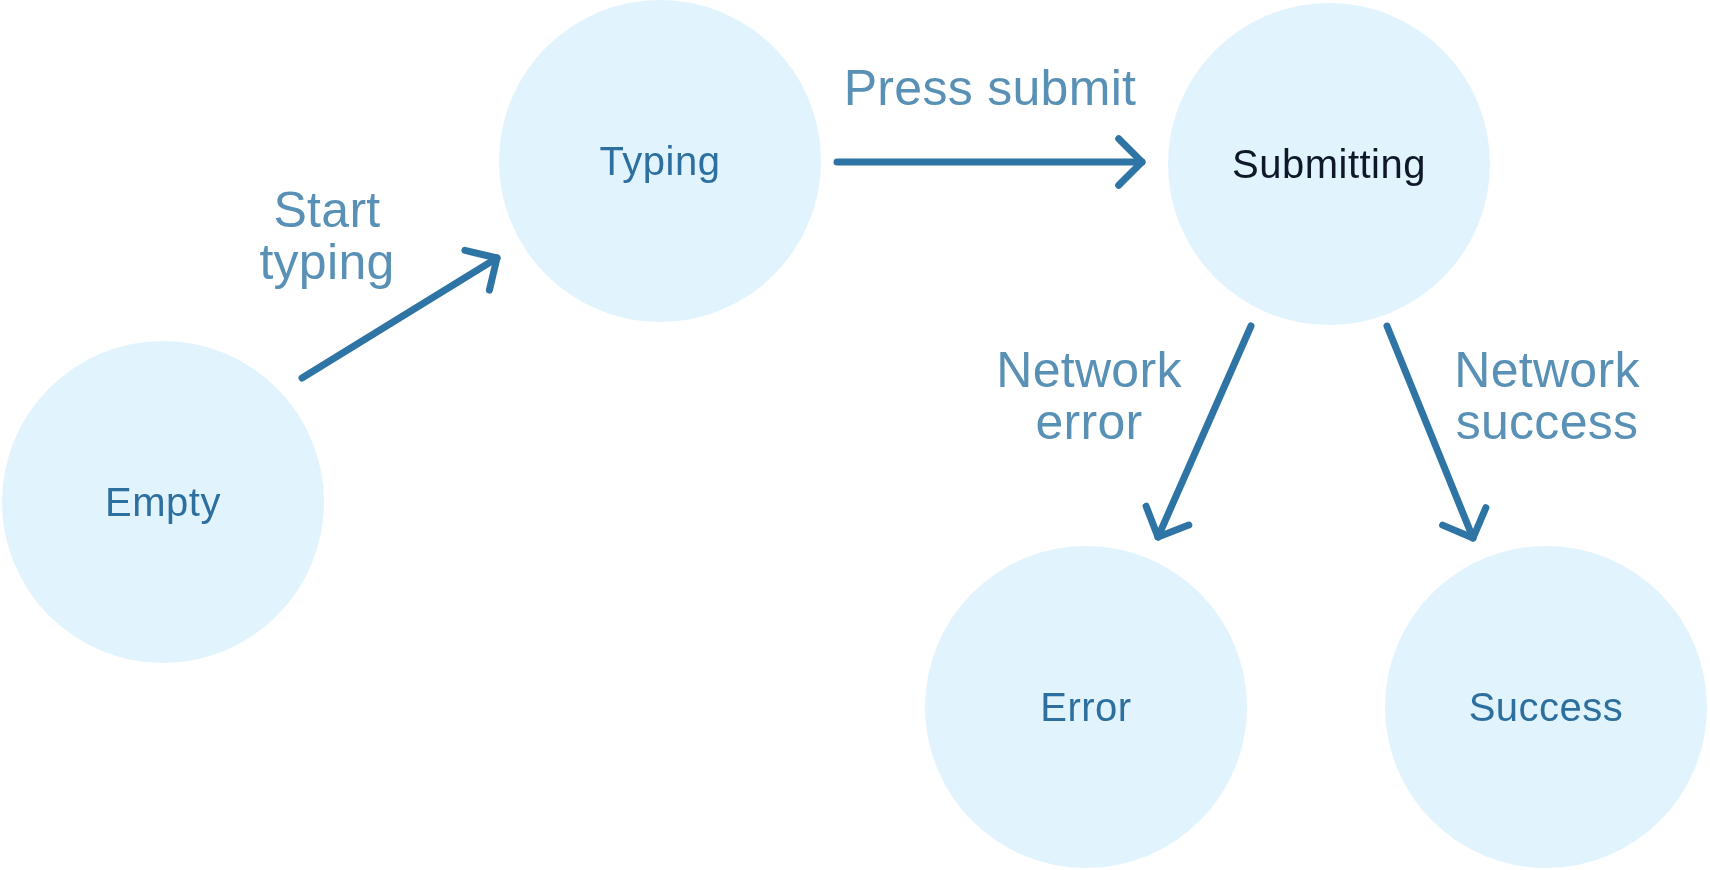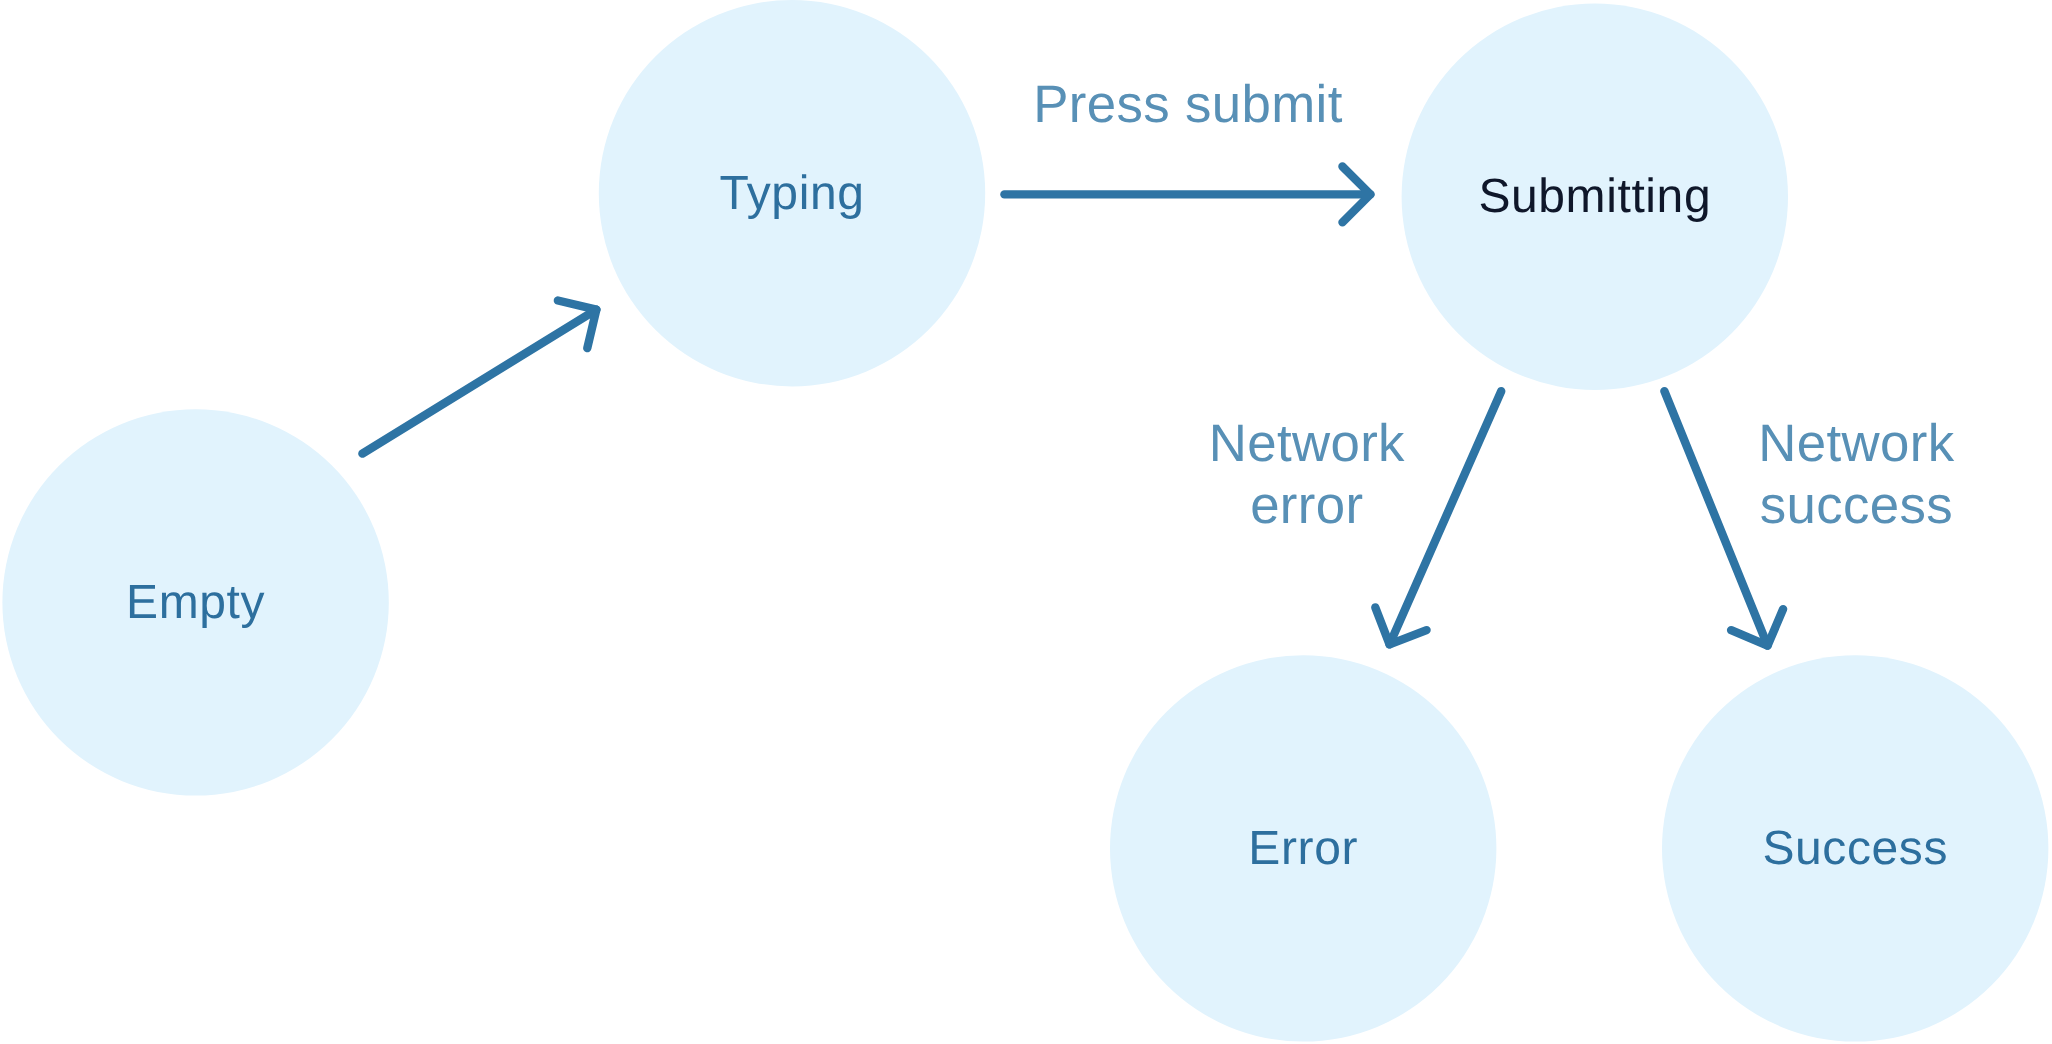--- a/index.html
+++ b/index.html
@@ -37,21 +37,21 @@
     left: 0;
     top: 0;
     width: 1710px;
     height: 870px;
     pointer-events: none;
   }
   .edge-label {
     position: absolute;
     transform: translate(-50%, -50%);
     text-align: center;
-    font-size: 44px;
+    font-size: 50px;
     line-height: 52px;
     letter-spacing: 0.3px;
     white-space: nowrap;
     user-select: none;
   }
 </style>
 </head>
 <body>
 
 <div id="diagram">
@@ -81,20 +81,24 @@
       </g>
       <g>
         <line x1="1251" y1="326" x2="1158" y2="537" stroke="#2e74a4" stroke-width="7" stroke-linecap="round"></line>
         <polyline points="1146.1,506.2 1158,537 1188.8,525.1" fill="none" stroke="#2e74a4" stroke-width="7" stroke-linecap="round" stroke-linejoin="round"></polyline>
       </g>
       <g>
         <line x1="1387" y1="326" x2="1473" y2="538" stroke="#2e74a4" stroke-width="7" stroke-linecap="round"></line>
         <polyline points="1442.6,525.1 1473,538 1485.9,507.6" fill="none" stroke="#2e74a4" stroke-width="7" stroke-linecap="round" stroke-linejoin="round"></polyline>
       </g>
     </svg>
+    <div class="edge-label" style="left: 327px; top: 236px; color: rgb(88, 144, 182);">
+      <div>Start</div>
+      <div>typing</div>
+    </div>
     <div class="edge-label" style="left: 990px; top: 88px; color: rgb(88, 144, 182);">
       <div>Press submit</div>
     </div>
     <div class="edge-label" style="left: 1089px; top: 396px; color: rgb(88, 144, 182);">
       <div>Network</div>
       <div>error</div>
     </div>
     <div class="edge-label" style="left: 1547px; top: 396px; color: rgb(88, 144, 182);">
       <div>Network</div>
       <div>success</div>

